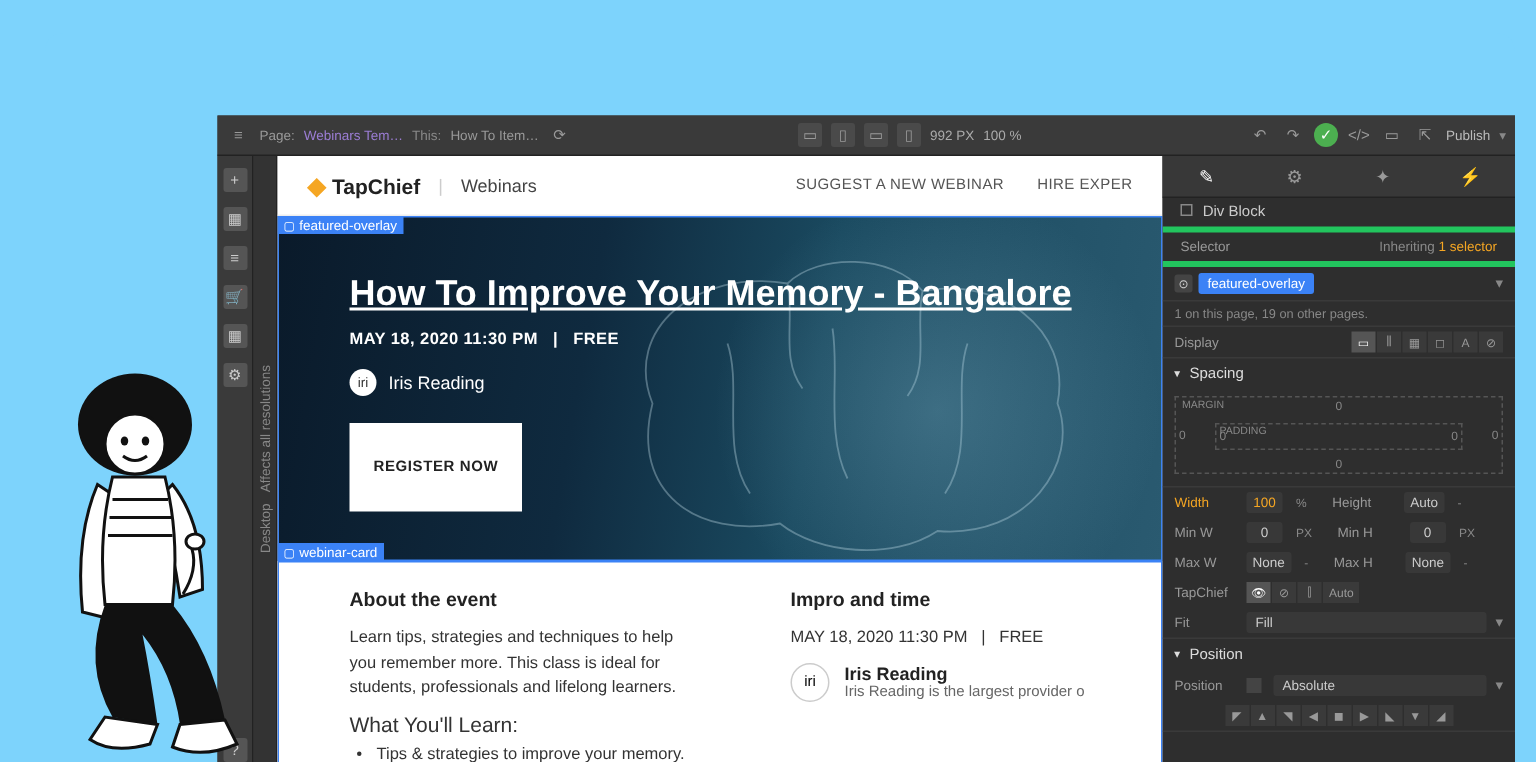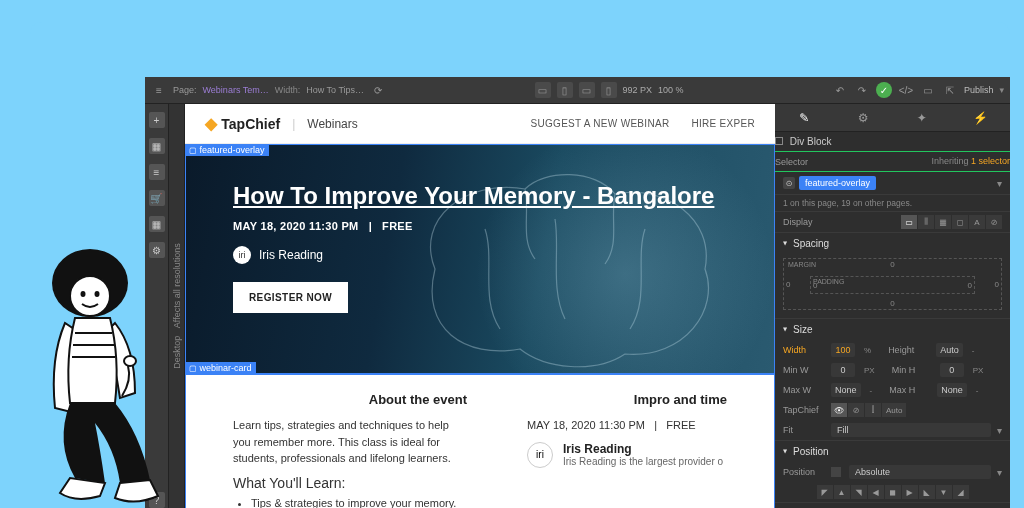--- a/index.html
+++ b/index.html
@@ -40,41 +40,41 @@
 .sel-tag { position: absolute; background: #3b82f6; color: #fff; font-size: 9px; padding: 1px 4px; z-index: 20; display:flex; align-items:center; gap:3px; }
 .sel-outline { position: absolute; border: 1px solid #3b82f6; pointer-events: none; z-index: 15; }
 
 .hero { position: relative; height: 230px; background: linear-gradient(100deg, #0a1a2a 0%, #0f2a3f 35%, #1a4a60 60%, #2a5a70 100%); color: #fff; padding: 38px 48px; overflow: hidden; }
 .hero::after { content:""; position:absolute; right:-40px; top:-30px; width:380px; height:320px; border-radius:50%; background: radial-gradient(circle at 50% 50%, rgba(150,200,220,0.25) 0%, rgba(30,60,80,0) 60%); }
 .brain { position:absolute; right:50px; top:15px; width:340px; height:220px; opacity:0.35; }
 .hero h1 { font-size: 24px; font-weight: 700; margin-bottom: 10px; position: relative; z-index:2;text-decoration:underline; }
 .hero .meta { font-size: 11px; font-weight: 600; letter-spacing: 0.3px; position: relative; z-index:2; }
 .hero .author { display: flex; align-items: center; gap: 8px; margin-top: 14px; font-size: 12px; position: relative; z-index:2; }
 .hero .avatar { width: 18px; height: 18px; border-radius: 50%; background: #fff; display:flex; align-items:center; justify-content:center; font-size:9px; color:#333; }
-.hero .cta { margin-top: 18px; background: #fff; color: #222; border: none; padding: 10px 16px; font-size: 10px; font-weight: 700; letter-spacing: 0.4px; cursor: pointer; position: relative; z-index:2; }
+.hero .cta { margin-top: 18px; background: #fff; color: #222; border: none; padding: 24px 16px; font-size: 10px; font-weight: 700; letter-spacing: 0.4px; cursor: pointer; position: relative; z-index:2; }
 
 .content { display: flex; padding: 18px 48px; gap: 60px; background: #fff; }
 .col { flex: 1; }
-.col h3 { font-size: 13px; font-weight: 700; margin-bottom: 10px; color: #222; text-align: right; }
+.col h3 { font-size: 13px; font-weight: 700; margin-bottom: 10px; color: #222; }
 .col p { font-size: 11px; color: #333; line-height: 1.5; margin-bottom: 8px; }
 .col .sub { font-size: 14px; color: #333; margin-bottom: 6px; }
 .col ul { padding-left: 18px; font-size: 11px; color: #333; }
 .col ul li { margin-bottom: 3px; }
 .org { display: flex; gap: 10px; align-items: flex-start; margin-top: 8px; }
 .org .orgicon { width: 26px; height: 26px; border-radius: 50%; border: 1px solid #ccc; display:flex; align-items:center; justify-content:center; font-size:10px; }
 .org .orgname { font-size: 12px; font-weight: 600; color: #222; }
 .org .orgdesc { font-size: 10px; color: #666; text-align: right; }
 
 
 .rpanel { position: absolute; right: 0; top: 27px; width: 235px; bottom: 0; background: #2e2e2e; color: #ccc; font-size: 10px; overflow: hidden; }
 .rtabs { height: 28px; background: #383838; display: flex; align-items: center; justify-content: space-around; border-bottom: 1px solid #222; }
 .rtabs .rtab { width: 18px; height: 18px; display:flex; align-items:center; justify-content:center; cursor:pointer; font-size:12px; color:#999; }
 .rtabs .rtab.active { color:#fff; }
 
-.selector-row { padding: 4px 0; border-bottom: 1px solid #22c55e; }
+.selector-row { padding: 4px 12px; border-bottom: 4px solid #22c55e; }
 .selector-row .lbl { color: #999; font-size: 9px; }
 .selector-row .inh { float: right; color: #f5a623; font-size: 9px; }
 .selector-row .inh .pre { color:#888; }
 .chip-row { display: flex; align-items: center; gap: 4px; padding: 4px 8px; border-bottom: 1px solid #3a3a3a; }
 .chip { background: #3b82f6; color: #fff; padding: 2px 6px; border-radius: 2px; font-size: 9px; }
 .meta-row { padding: 3px 8px; color: #888; font-size: 8.5px; border-bottom: 1px solid #3a3a3a; }
 
 .section { border-bottom: 1px solid #3a3a3a; }
 .section-h { padding: 5px 8px; font-size: 10px; color: #ddd; display:flex; align-items:center; gap:4px; cursor:pointer; }
 .section-h::before { content:"▸"; display:inline-block; transform: rotate(90deg); font-size:8px; margin-right:2px; }
@@ -103,22 +103,22 @@
 </head>
 <body>
 
 <div class="stage">
 <div class="app">
 
   <div class="topbar">
     <span class="tbicon plain">≡</span>
     <span>Page:</span>
     <span class="link">Webinars Tem…</span>
-    <span class="item-label">Width:</span>
-    <span>How To Tips…</span>
+    <span class="item-label">This:</span>
+    <span>How To Item…</span>
     <span class="tbicon plain">⟳</span>
     <span class="spacer"></span>
     <span class="tbicon">▭</span>
     <span class="tbicon">▯</span>
     <span class="tbicon">▭</span>
     <span class="tbicon">▯</span>
     <span class="dims">992 PX</span>
     <span class="dims">100 %</span>
     <span class="spacer"></span>
     <span class="tbicon plain">↶</span>
@@ -264,21 +264,20 @@
         <span class="n r">0</span>
         <div class="pad">
           <span class="slabel" style="top:1px;left:2px;">PADDING</span>
           <span class="n l">0</span>
           <span class="n r">0</span>
         </div>
       </div>
     </div>
 
     <div class="section">
-      <div class="section-h">Size</div>
       <div class="prow">
         <span class="plabel active" style="color:#f5a623;">Width</span>
         <span class="pval active">100</span>
         <span class="punit">%</span>
         <span class="plabel" style="margin-left:8px;">Height</span>
         <span class="pval">Auto</span>
         <span class="punit">-</span>
       </div>
       <div class="prow">
         <span class="plabel">Min W</span>

